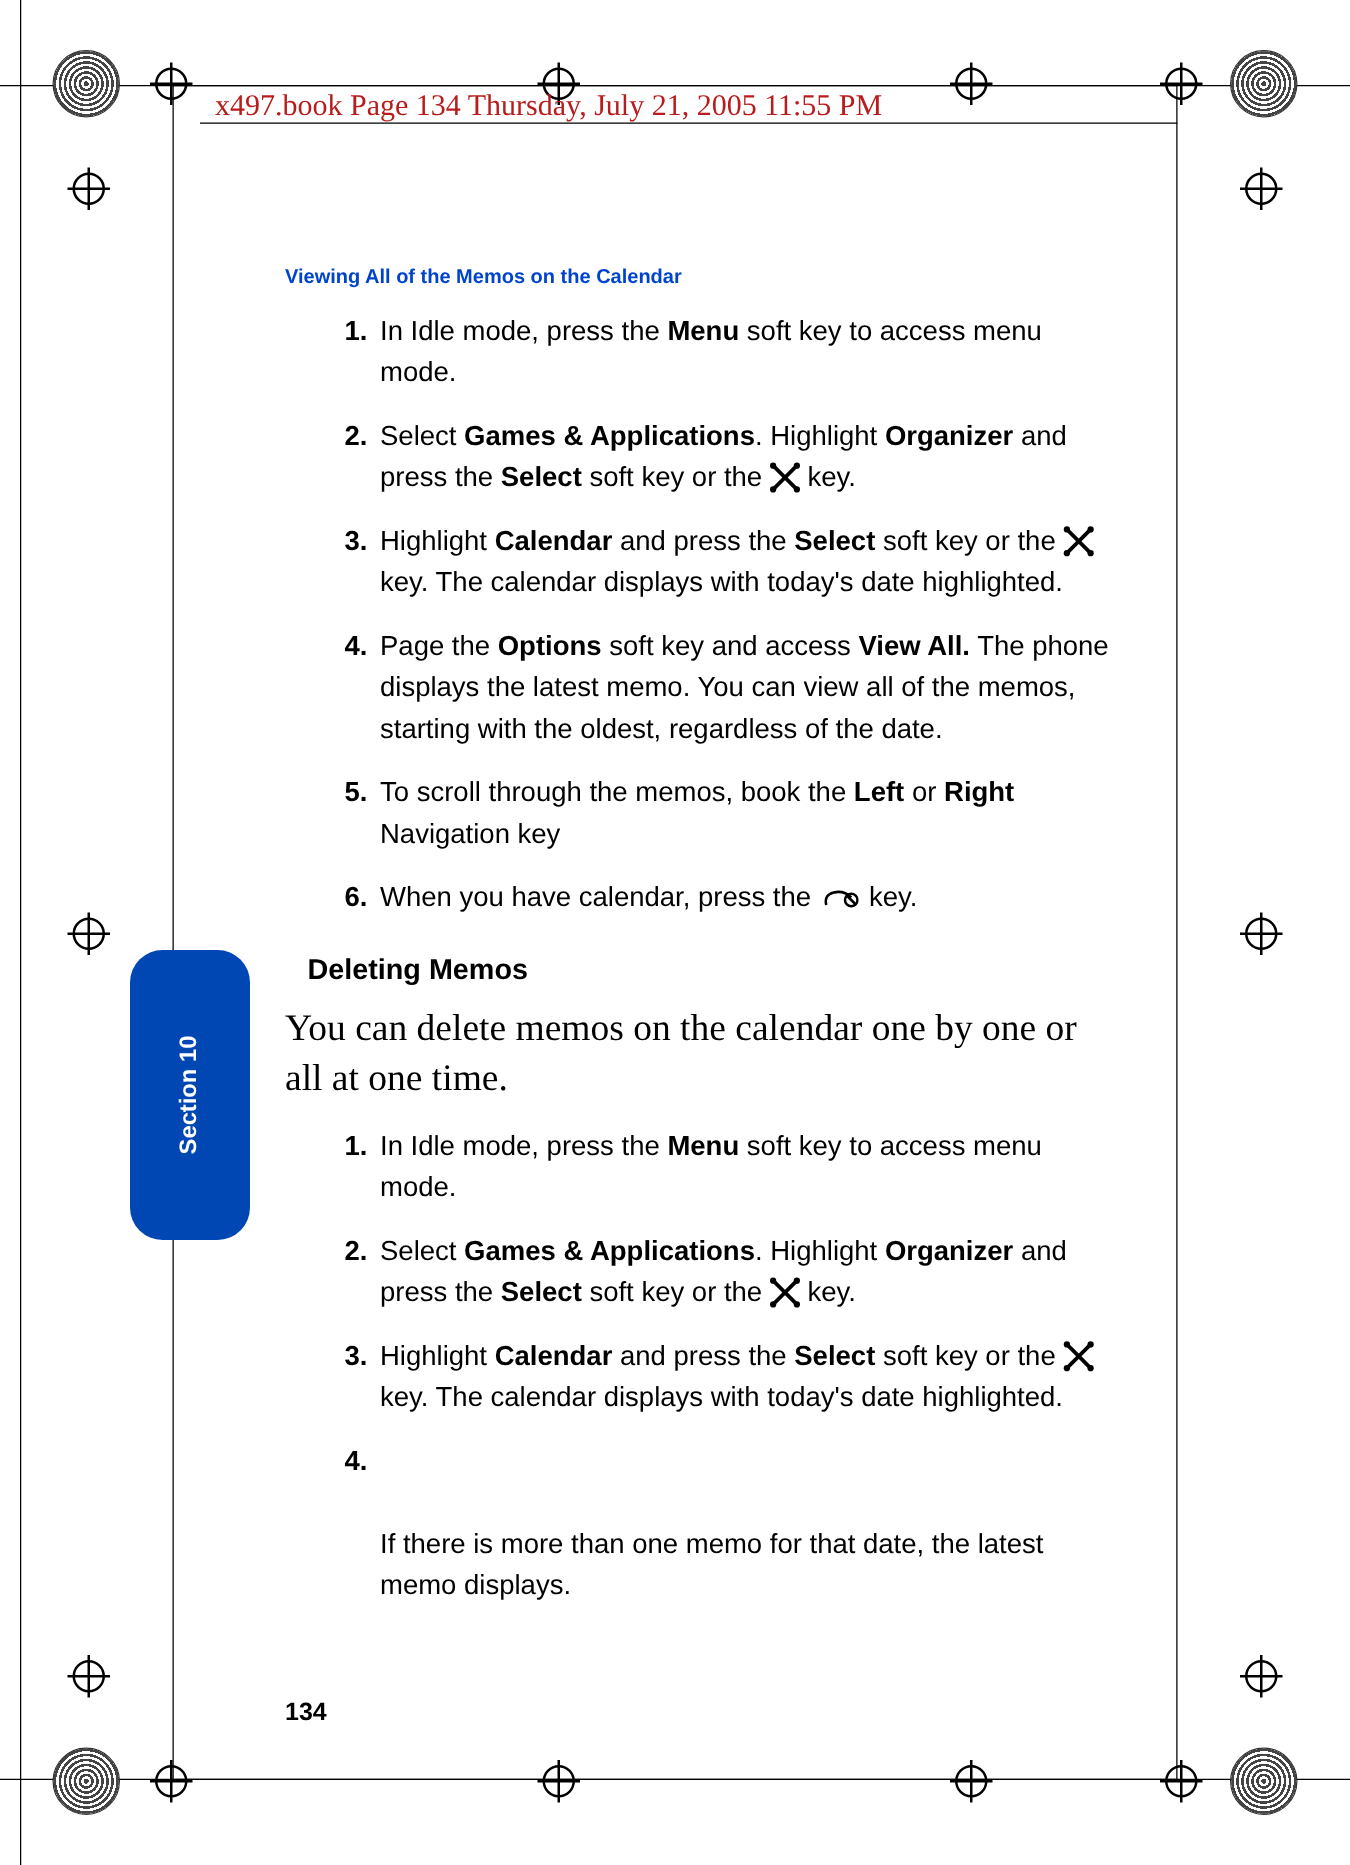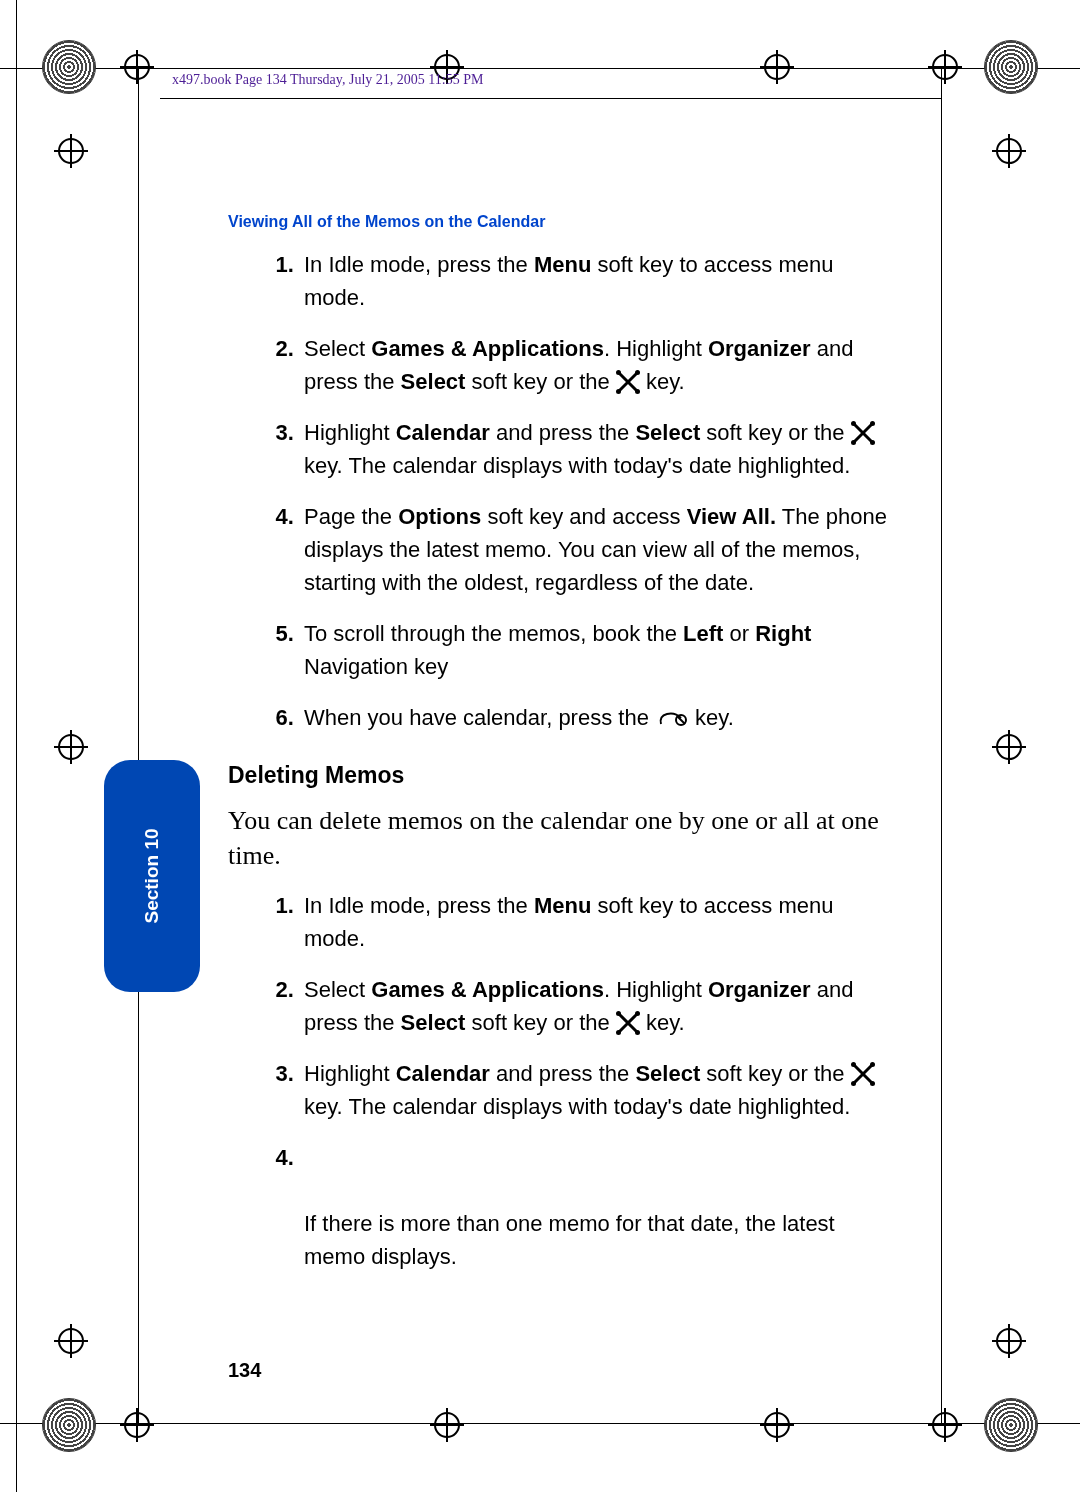--- a/index.html
+++ b/index.html
@@ -59,38 +59,38 @@
     position:absolute; left:138px; top:68px; right:138px; bottom:68px;
     border:1px solid #000;
   }
   .header-line {
     position:absolute; left:160px; right:138px; top:98px;
     border-bottom:1px solid #000; height:0;
   }
   .header-text {
     position:absolute; left:172px; top:72px;
     font-family: "Times New Roman", Georgia, serif;
-    font-size:14px; color:#4c1d95;
+    font-size:24px; color:#b91c1c;
   }
   
   .content {
     position:absolute; left:228px; top:210px; width:670px;
     font-size:22px; line-height:1.5;
   }
   .blue-head {
     color:#0044cc; font-weight:bold; font-size:16px;
     margin-bottom:14px;
   }
   ol.steps { margin:0 0 24px 0; padding-left:72px; }
   ol.steps li { margin-bottom:18px; padding-left:4px; }
   ol.steps li::marker { font-weight:bold; }
-  .subhead { font-weight:bold; font-size:23px; margin:18px 0 10px 0; }
+  .subhead { font-weight:bold; font-size:23px; margin:18px 0 10px 18px; }
   .serif-para {
     font-family:"Times New Roman", Georgia, serif;
-    font-size:26px; line-height:1.35; margin-bottom:16px;
+    font-size:30px; line-height:1.35; margin-bottom:16px;
   }
   .pagenum { position:absolute; left:228px; bottom:110px; font-weight:bold; font-size:20px; }
   
   .tab {
     position:absolute; left:104px; top:760px; width:96px; height:232px;
     background:#0047b3; border-radius:26px;
   }
   .tab span {
     position:absolute; left:50%; top:50%; transform:translate(-50%,-50%) rotate(-90deg);
     color:#fff; font-weight:bold; font-size:19px; white-space:nowrap;

